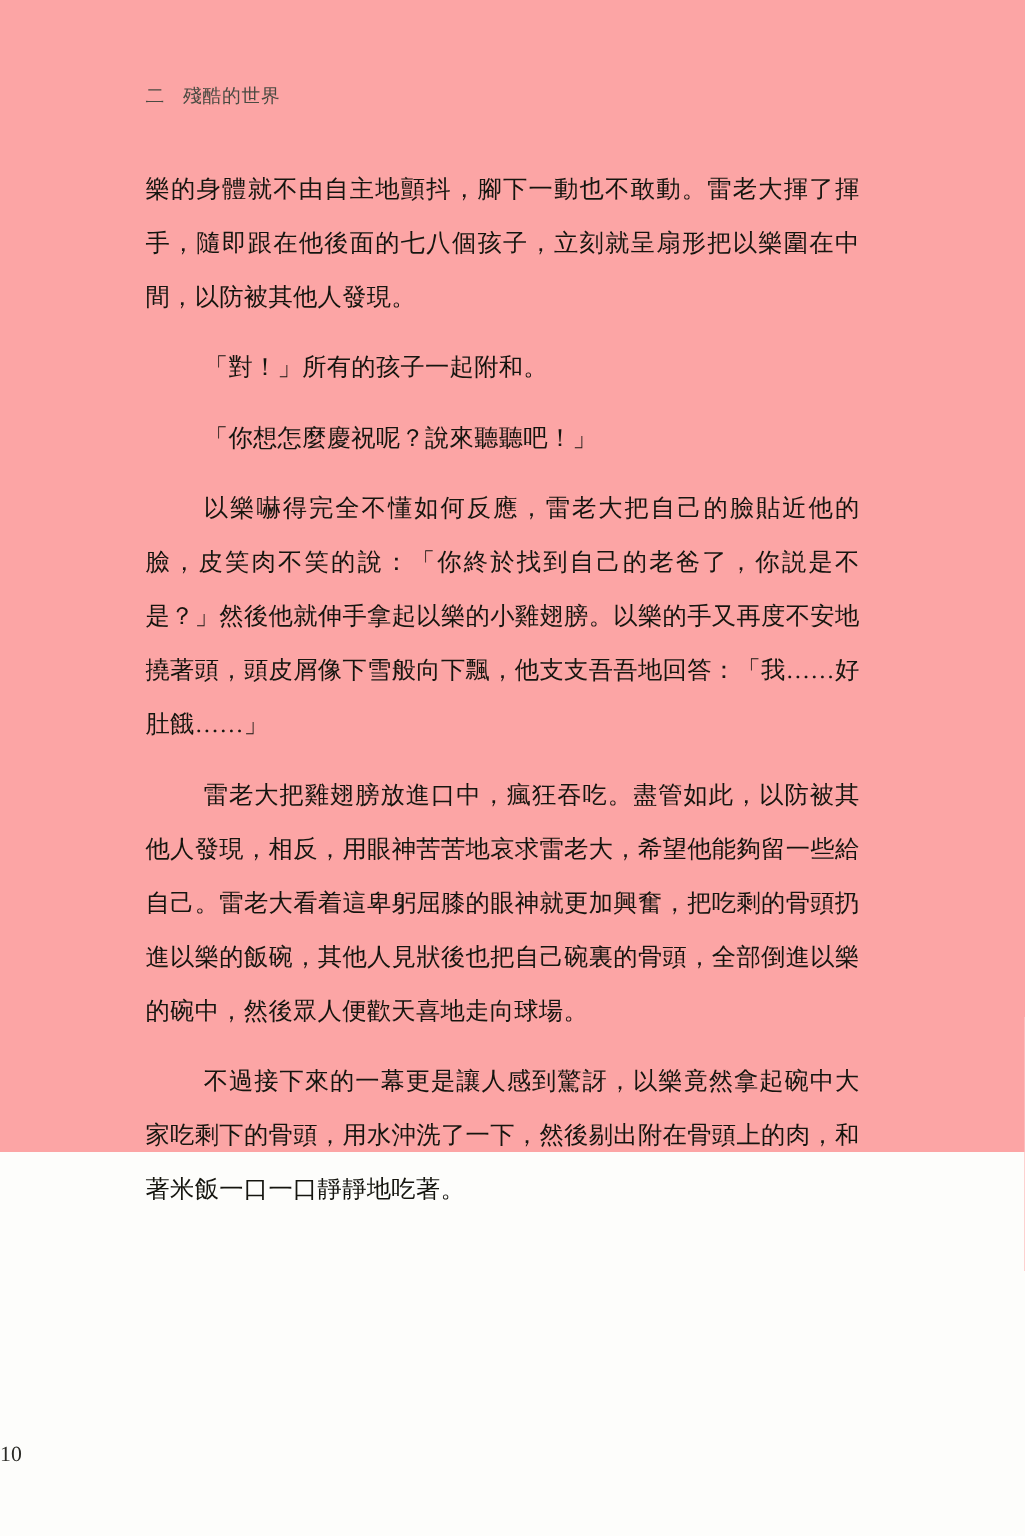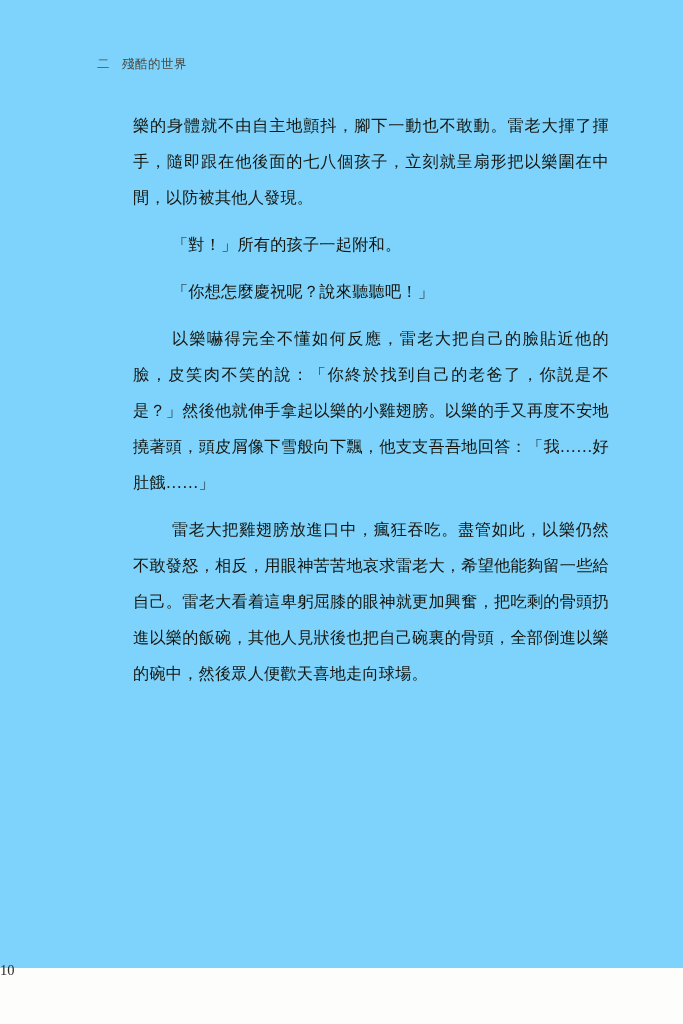--- a/index.html
+++ b/index.html
@@ -13,22 +13,22 @@
     font-family: "Liberation Serif", "DejaVu Serif", serif;
     color: #1a1a1a;
     position: relative;
     overflow: hidden;
   }
   .page {
     position: absolute;
     left: 0;
     top: 0;
     width: 683px;
-    height: 968px;
-    background: #7dd3fc;
+    height: 768px;
+    background: #fca5a5;
     box-sizing: border-box;
     padding: 16px;
   }
   .running-head {
     position: absolute;
     left: 97px;
     top: 56px;
     font-size: 12.5px;
     color: #4a4a42;
     letter-spacing: 0.5px;
@@ -36,21 +36,20 @@
     white-space: nowrap;
   }
   .running-head .chap-num {
     margin-right: 12px;
   }
   .body-col {
     position: absolute;
     left: 97px;
     top: 108px;
     width: 476px;
-    margin-left: 36px;
   }
   p.para {
     margin: 0 0 11px 0;
     font-size: 16.2px;
     line-height: 36px;
     text-align: justify;
     text-justify: inter-ideograph;
     color: #15150f;
     letter-spacing: 0.2px;
   }
@@ -75,18 +74,19 @@
 
   <div class="running-head">
     <span class="chap-num">二</span><span>殘酷的世界</span>
   </div>
 
   <div class="body-col">
     <p class="para">樂的身體就不由自主地顫抖，腳下一動也不敢動。雷老大揮了揮手，隨即跟在他後面的七八個孩子，立刻就呈扇形把以樂圍在中間，以防被其他人發現。</p>
     <p class="para indent">「對！」所有的孩子一起附和。</p>
     <p class="para indent">「你想怎麼慶祝呢？說來聽聽吧！」</p>
     <p class="para indent">以樂嚇得完全不懂如何反應，雷老大把自己的臉貼近他的臉，皮笑肉不笑的說：「你終於找到自己的老爸了，你説是不是？」然後他就伸手拿起以樂的小雞翅膀。以樂的手又再度不安地撓著頭，頭皮屑像下雪般向下飄，他支支吾吾地回答：「我……好肚餓……」</p>
-    <p class="para indent">雷老大把雞翅膀放進口中，瘋狂吞吃。盡管如此，以樂仍然不敢發怒，相反，用眼神苦苦地哀求雷老大，希望他能夠留一些給自己。雷老大看着這卑躬屈膝的眼神就更加興奮，把吃剩的骨頭扔進以樂的飯碗，其他人見狀後也把自己碗裏的骨頭，全部倒進以樂的碗中，然後眾人便歡天喜地走向球場。</p>
+    <p class="para indent">雷老大把雞翅膀放進口中，瘋狂吞吃。盡管如此，以防被其他人發現，相反，用眼神苦苦地哀求雷老大，希望他能夠留一些給自己。雷老大看着這卑躬屈膝的眼神就更加興奮，把吃剩的骨頭扔進以樂的飯碗，其他人見狀後也把自己碗裏的骨頭，全部倒進以樂的碗中，然後眾人便歡天喜地走向球場。</p>
+    <p class="para indent">不過接下來的一幕更是讓人感到驚訝，以樂竟然拿起碗中大家吃剩下的骨頭，用水沖洗了一下，然後剔出附在骨頭上的肉，和著米飯一口一口靜靜地吃著。</p>
   </div>
 
   <div class="page-number">10</div>
 
 </div>
 
 </body></html>

